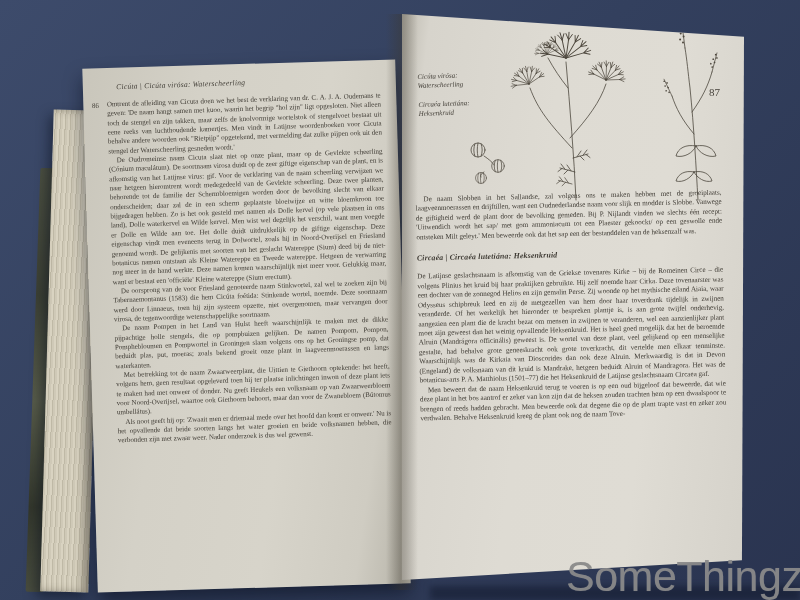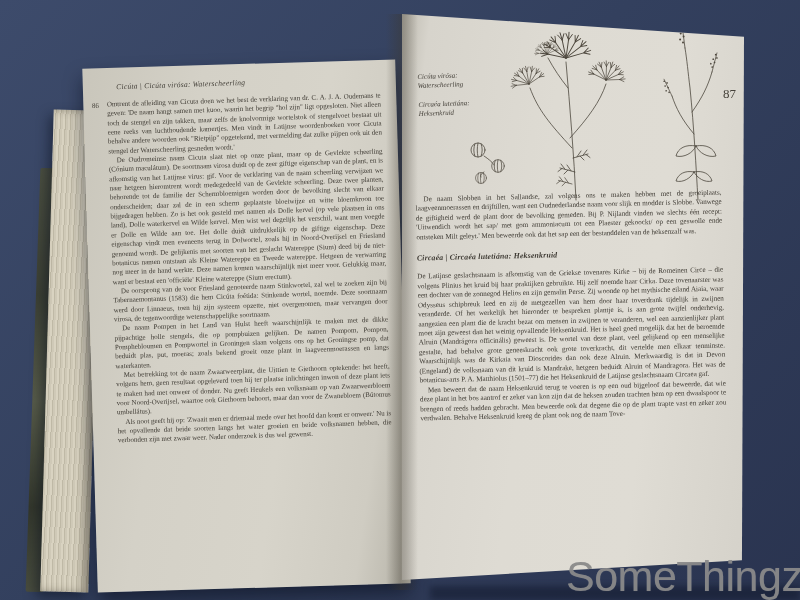--- a/index.html
+++ b/index.html
@@ -39,21 +39,21 @@
     pointer-events:none;
   }
   
   .lp-content{position:relative;margin:14px 15px 0 24px;transform:rotate(-.2deg);}
   .running-head{
     font-style:italic;font-size:7.6px;color:#45413a;margin:0 0 9px 10px;letter-spacing:.2px;
   }
   .body-wrap{position:relative;}
   .pagenum{font-size:7px;color:#45413a;}
   .pagenum-left{position:absolute;left:-15px;top:1px;}
-  .pagenum-right{position:absolute;right:8px;top:72px;font-size:13px;}
+  .pagenum-right{position:absolute;right:24px;top:72px;font-size:11px;}
   .body-text{
     font-size:7px;line-height:9.35px;color:#3e3a33;text-align:justify;
     text-rendering:optimizeLegibility;
   }
   .body-text p{margin:0;text-indent:8px;}
   .no-first-indent p:first-child{text-indent:0;}
   
   .margin-notes{position:absolute;left:16px;top:58px;font-size:7px;line-height:9px;
     font-style:italic;color:#45413a;transform:rotate(-2deg);}
   .margin-note-gap{height:10px;}

